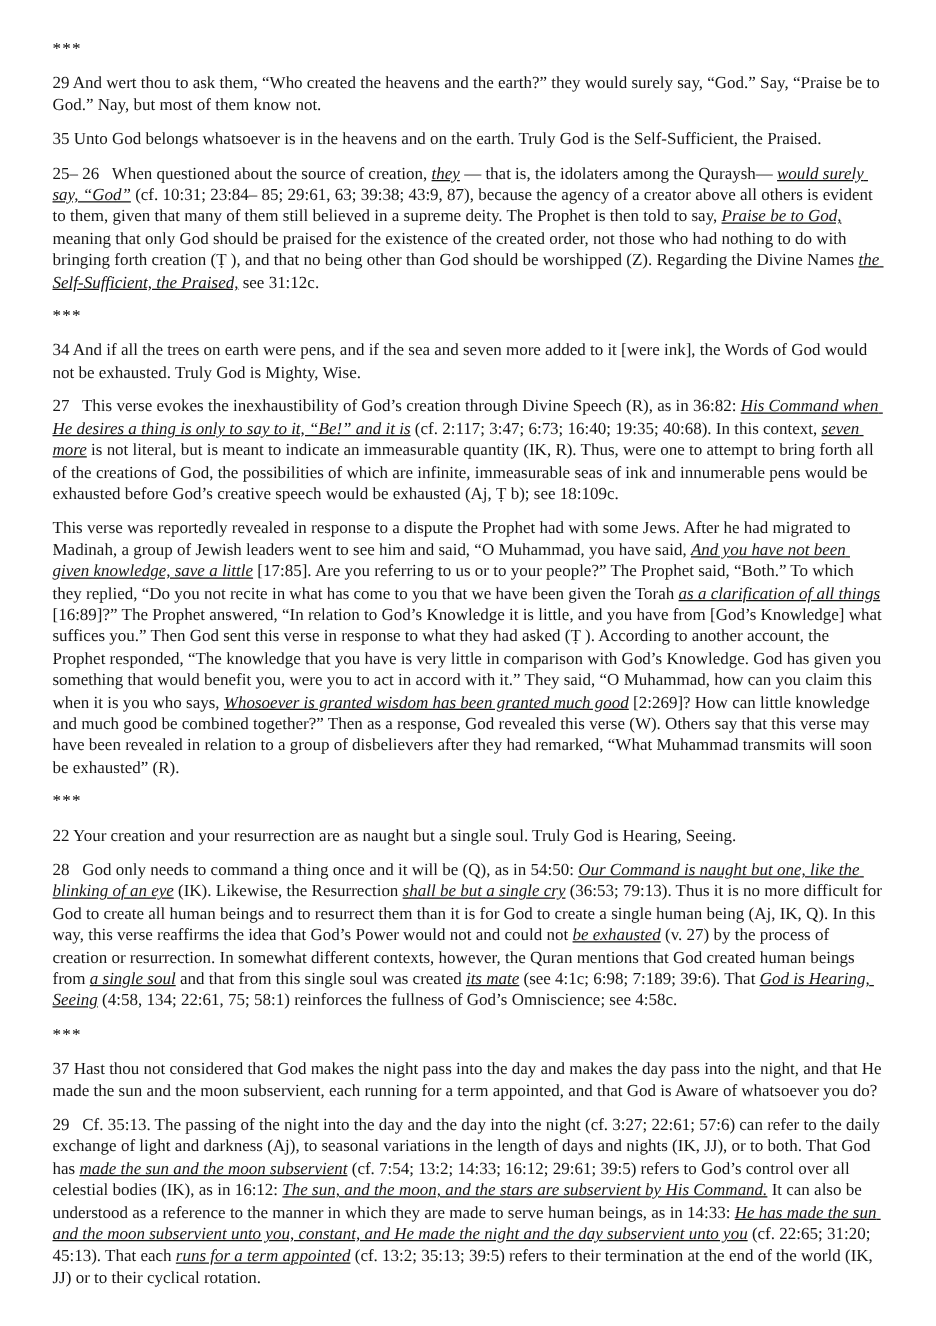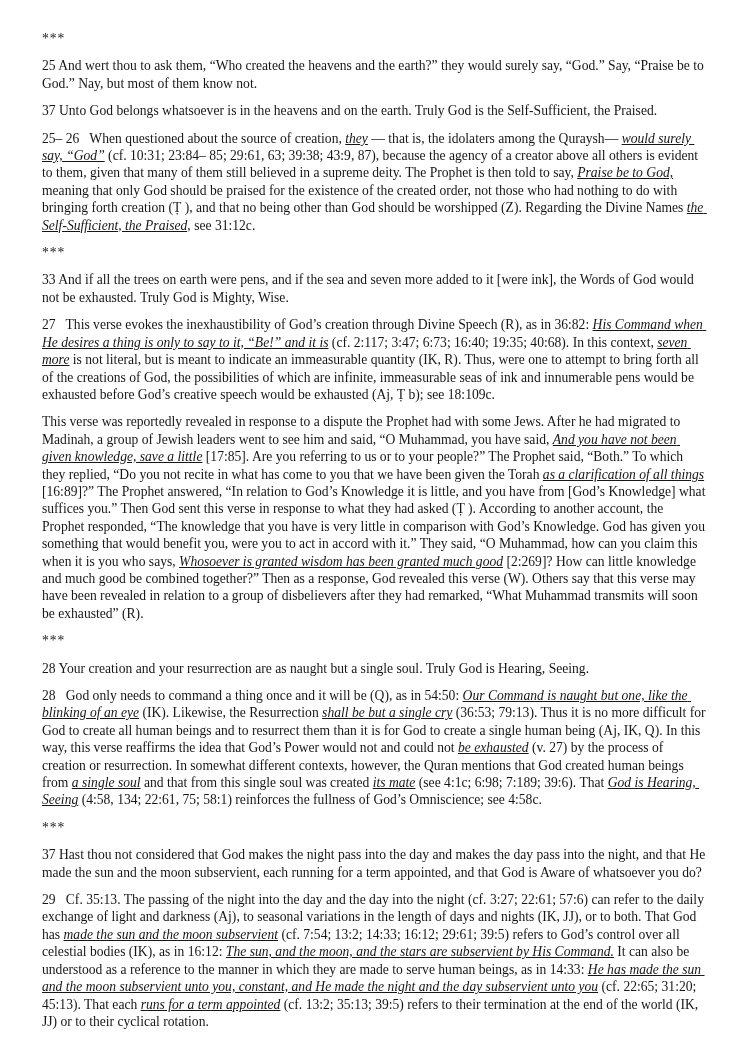--- a/index.html
+++ b/index.html
@@ -32,26 +32,26 @@
   .para i {
     font-style: italic;
     text-decoration: underline;
   }
 </style>
 </head>
 <body>
 
 <div class="page">
   <p class="para sep">***</p>
-  <p class="para"><span>25 And wert thou to ask them, “Who created the heavens and the earth?” they would surely say, “God.” Say, “Praise be to God.” Nay, but most of them know not.</span></p>
-  <p class="para"><span>37 Unto God belongs whatsoever is in the heavens and on the earth. Truly God is the Self-Sufficient, the Praised.</span></p>
+  <p class="para"><span>29 And wert thou to ask them, “Who created the heavens and the earth?” they would surely say, “God.” Say, “Praise be to God.” Nay, but most of them know not.</span></p>
+  <p class="para"><span>35 Unto God belongs whatsoever is in the heavens and on the earth. Truly God is the Self-Sufficient, the Praised.</span></p>
   <p class="para"><span>25– 26   When questioned about the source of creation, </span><i>they</i><span> — that is, the idolaters among the Quraysh— </span><i>would surely say, “God”</i><span> (cf. 10:31; 23:84– 85; 29:61, 63; 39:38; 43:9, 87), because the agency of a creator above all others is evident to them, given that many of them still believed in a supreme deity. The Prophet is then told to say, </span><i>Praise be to God,</i><span> meaning that only God should be praised for the existence of the created order, not those who had nothing to do with bringing forth creation (Ṭ ), and that no being other than God should be worshipped (Z). Regarding the Divine Names </span><i>the Self-Sufficient, the Praised,</i><span> see 31:12c.</span></p>
   <p class="para sep">***</p>
-  <p class="para"><span>33 And if all the trees on earth were pens, and if the sea and seven more added to it [were ink], the Words of God would not be exhausted. Truly God is Mighty, Wise.</span></p>
+  <p class="para"><span>34 And if all the trees on earth were pens, and if the sea and seven more added to it [were ink], the Words of God would not be exhausted. Truly God is Mighty, Wise.</span></p>
   <p class="para"><span>27   This verse evokes the inexhaustibility of God’s creation through Divine Speech (R), as in 36:82: </span><i>His Command when He desires a thing is only to say to it, “Be!” and it is</i><span> (cf. 2:117; 3:47; 6:73; 16:40; 19:35; 40:68). In this context, </span><i>seven more</i><span> is not literal, but is meant to indicate an immeasurable quantity (IK, R). Thus, were one to attempt to bring forth all of the creations of God, the possibilities of which are infinite, immeasurable seas of ink and innumerable pens would be exhausted before God’s creative speech would be exhausted (Aj, Ṭ b); see 18:109c.</span></p>
   <p class="para"><span>This verse was reportedly revealed in response to a dispute the Prophet had with some Jews. After he had migrated to Madinah, a group of Jewish leaders went to see him and said, “O Muhammad, you have said, </span><i>And you have not been given knowledge, save a little</i><span> [17:85]. Are you referring to us or to your people?” The Prophet said, “Both.” To which they replied, “Do you not recite in what has come to you that we have been given the Torah </span><i>as a clarification of all things</i><span> [16:89]?” The Prophet answered, “In relation to God’s Knowledge it is little, and you have from [God’s Knowledge] what suffices you.” Then God sent this verse in response to what they had asked (Ṭ ). According to another account, the Prophet responded, “The knowledge that you have is very little in comparison with God’s Knowledge. God has given you something that would benefit you, were you to act in accord with it.” They said, “O Muhammad, how can you claim this when it is you who says, </span><i>Whosoever is granted wisdom has been granted much good</i><span> [2:269]? How can little knowledge and much good be combined together?” Then as a response, God revealed this verse (W). Others say that this verse may have been revealed in relation to a group of disbelievers after they had remarked, “What Muhammad transmits will soon be exhausted” (R).</span></p>
   <p class="para sep">***</p>
-  <p class="para"><span>28 Your creation and your resurrection are as naught but a single soul. Truly God is Hearing, Seeing.</span></p>
+  <p class="para"><span>22 Your creation and your resurrection are as naught but a single soul. Truly God is Hearing, Seeing.</span></p>
   <p class="para"><span>28   God only needs to command a thing once and it will be (Q), as in 54:50: </span><i>Our Command is naught but one, like the blinking of an eye</i><span> (IK). Likewise, the Resurrection </span><i>shall be but a single cry</i><span> (36:53; 79:13). Thus it is no more difficult for God to create all human beings and to resurrect them than it is for God to create a single human being (Aj, IK, Q). In this way, this verse reaffirms the idea that God’s Power would not and could not </span><i>be exhausted</i><span> (v. 27) by the process of creation or resurrection. In somewhat different contexts, however, the Quran mentions that God created human beings from </span><i>a single soul</i><span> and that from this single soul was created </span><i>its mate</i><span> (see 4:1c; 6:98; 7:189; 39:6). That </span><i>God is Hearing, Seeing</i><span> (4:58, 134; 22:61, 75; 58:1) reinforces the fullness of God’s Omniscience; see 4:58c.</span></p>
   <p class="para sep">***</p>
   <p class="para"><span>37 Hast thou not considered that God makes the night pass into the day and makes the day pass into the night, and that He made the sun and the moon subservient, each running for a term appointed, and that God is Aware of whatsoever you do?</span></p>
   <p class="para"><span>29   Cf. 35:13. The passing of the night into the day and the day into the night (cf. 3:27; 22:61; 57:6) can refer to the daily exchange of light and darkness (Aj), to seasonal variations in the length of days and nights (IK, JJ), or to both. That God has </span><i>made the sun and the moon subservient</i><span> (cf. 7:54; 13:2; 14:33; 16:12; 29:61; 39:5) refers to God’s control over all celestial bodies (IK), as in 16:12: </span><i>The sun, and the moon, and the stars are subservient by His Command.</i><span> It can also be understood as a reference to the manner in which they are made to serve human beings, as in 14:33: </span><i>He has made the sun and the moon subservient unto you, constant, and He made the night and the day subservient unto you</i><span> (cf. 22:65; 31:20; 45:13). That each </span><i>runs for a term appointed</i><span> (cf. 13:2; 35:13; 39:5) refers to their termination at the end of the world (IK, JJ) or to their cyclical rotation.</span></p>
 </div>
 
 </body></html>

